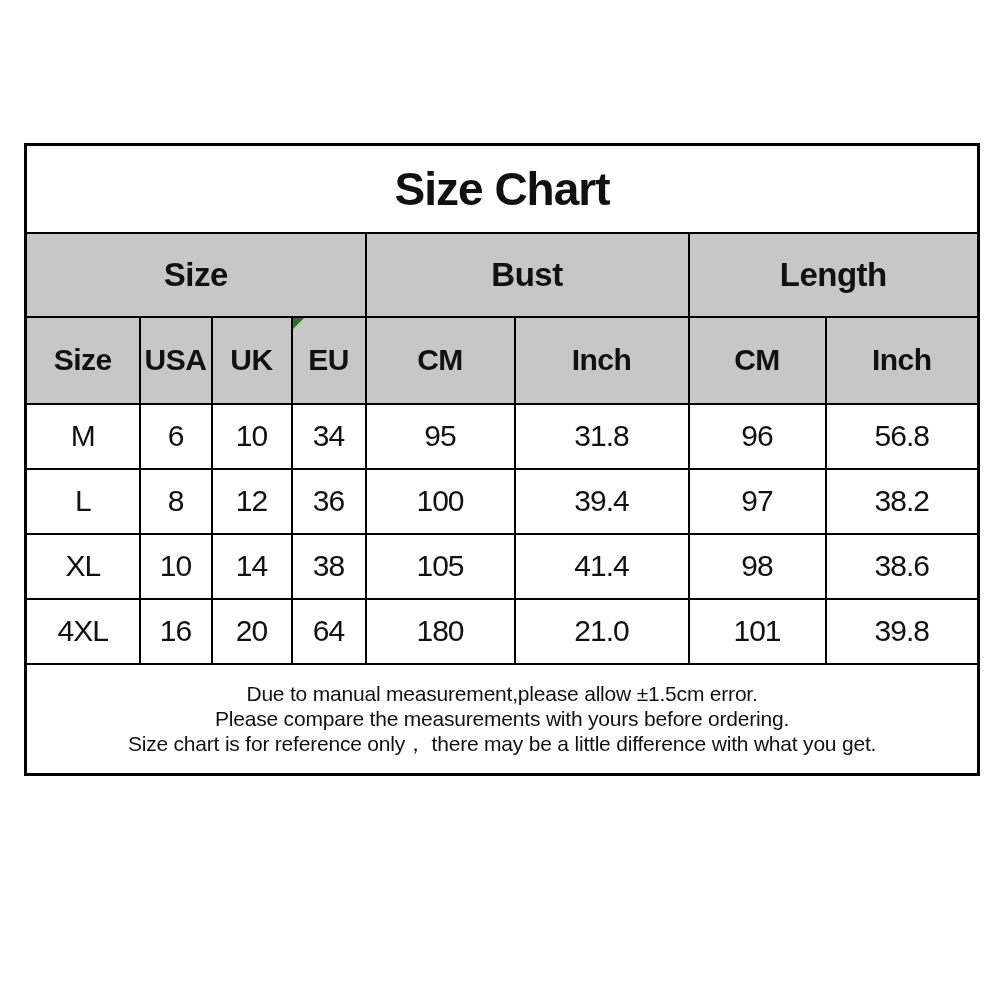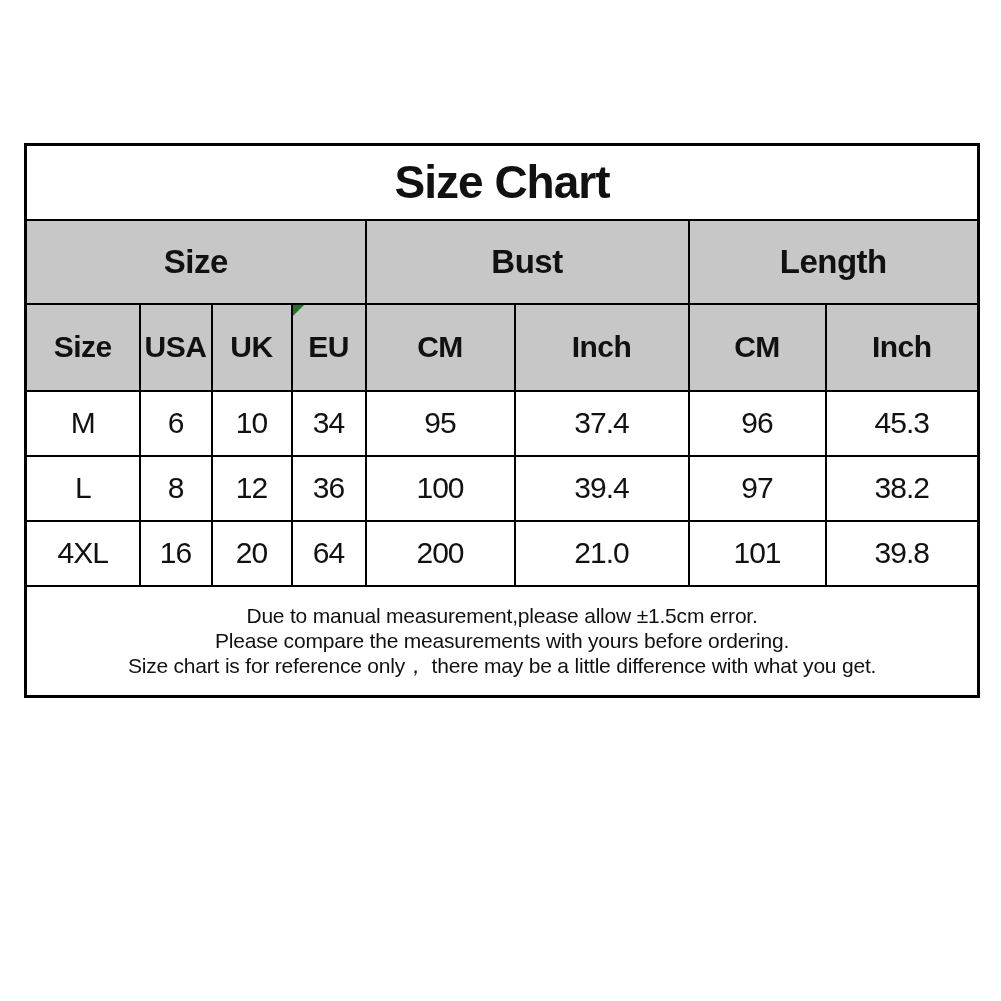--- a/index.html
+++ b/index.html
@@ -25,21 +25,21 @@
     border: 3px solid #000000;
     color: #111111;
   }
   table.size-chart td, table.size-chart th {
     border: 2px solid #000000;
     text-align: center;
     vertical-align: middle;
     padding: 0;
     overflow: hidden;
   }
-  tr.title-row { height: 75px; }
+  tr.title-row { height: 88px; }
   tr.group-header-row { height: 84px; }
   tr.col-header-row { height: 87px; }
   tr.data-row { height: 65px; }
   tr.notes-row { height: 111px; }
 
   .title-cell {
     background: #ffffff;
     font-size: 46px;
     font-weight: bold;
     letter-spacing: -1px;
@@ -122,45 +122,55 @@
       <th class="col-header-cell">CM</th>
       <th class="col-header-cell">Inch</th>
     </tr>
 
     <tr class="data-row">
       <td class="data-cell">M</td>
       <td class="data-cell">6</td>
       <td class="data-cell">10</td>
       <td class="data-cell">34</td>
       <td class="data-cell">95</td>
-      <td class="data-cell">37.4</td>
+      <td class="data-cell">31.8</td>
       <td class="data-cell">96</td>
-      <td class="data-cell">45.3</td>
+      <td class="data-cell">56.8</td>
     </tr>
 
     <tr class="data-row">
       <td class="data-cell">L</td>
       <td class="data-cell">8</td>
       <td class="data-cell">12</td>
       <td class="data-cell">36</td>
       <td class="data-cell">100</td>
       <td class="data-cell">39.4</td>
       <td class="data-cell">97</td>
       <td class="data-cell">38.2</td>
     </tr>
 
+    <tr class="data-row">
+      <td class="data-cell">XL</td>
+      <td class="data-cell">10</td>
+      <td class="data-cell">14</td>
+      <td class="data-cell">38</td>
+      <td class="data-cell">105</td>
+      <td class="data-cell">41.4</td>
+      <td class="data-cell">98</td>
+      <td class="data-cell">38.6</td>
+    </tr>
 
 
 
     <tr class="data-row">
       <td class="data-cell">4XL</td>
       <td class="data-cell">16</td>
       <td class="data-cell">20</td>
       <td class="data-cell">64</td>
-      <td class="data-cell">200</td>
+      <td class="data-cell">180</td>
       <td class="data-cell">21.0</td>
       <td class="data-cell">101</td>
       <td class="data-cell">39.8</td>
     </tr>
 
     <tr class="notes-row">
       <td class="notes-cell" colspan="8">
         <div>Due to manual measurement,please allow ±1.5cm error.</div>
         <div>Please compare the measurements with yours before ordering.</div>
         <div>Size chart is for reference only，  there may be a little difference with what you get.</div>

